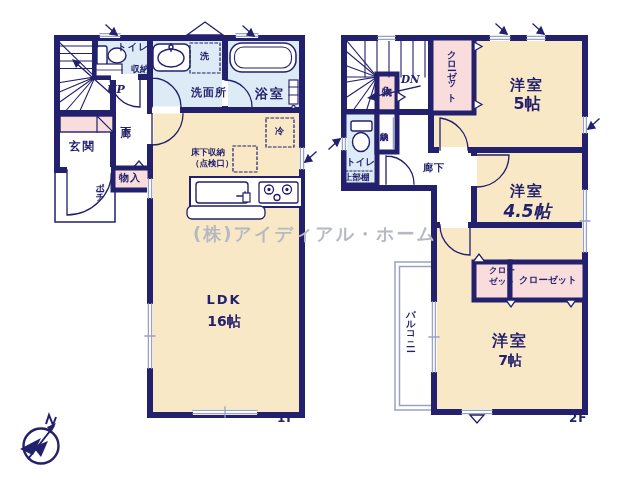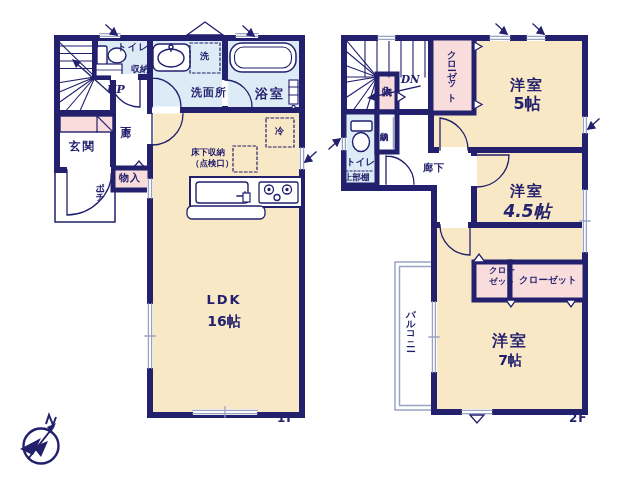--- a/index.html
+++ b/index.html
@@ -222,20 +222,21 @@
   <g>
     <circle cx="41" cy="446" r="17.5" fill="none" stroke="#23206d" stroke-width="2.4"></circle>
     <path d="M28,459 L54,426" stroke="#23206d" stroke-width="2" fill="none"></path>
     <polygon points="56,423 47,427 51,433" fill="#23206d"></polygon>
     <path d="M46,424 L49,415 L53,425 L56,417" stroke="#23206d" stroke-width="2" fill="none"></path>
     <polygon points="20,449 41,438 33,455" fill="#23206d"></polygon>
     <polygon points="33,447 48,441 41,457" fill="#23206d"></polygon>
   </g>
 </svg>
 
+<div class="lbl wm c" style="left:150px;top:223px;width:330px;font-size:18px;">(株)アイディアル・ホーム</div>
 
 <div class="lbl" style="left:117px;top:41px;font-size:9.5px;letter-spacing:1px;">トイレ</div>
 <div class="lbl" style="left:123px;top:64px;font-size:9px;margin-left:8px;">収納</div>
 <div class="lbl it" style="left:107px;top:83px;font-size:11px;">UP</div>
 <div class="lbl v" style="left:119px;top:118px;font-size:10.5px;">廊下</div>
 <div class="lbl" style="left:69px;top:139px;font-size:11.5px;letter-spacing:2px;">玄関</div>
 <div class="lbl" style="left:119px;top:172px;font-size:10px;letter-spacing:1px;">物入</div>
 <div class="lbl v" style="left:94px;top:176px;font-size:9px;">ポーチ</div>
 <div class="lbl" style="left:182px;top:86px;font-size:11px;letter-spacing:1px;margin-left:9px;">洗面所</div>
 <div class="lbl" style="left:200px;top:51px;font-size:9px;">洗</div>

